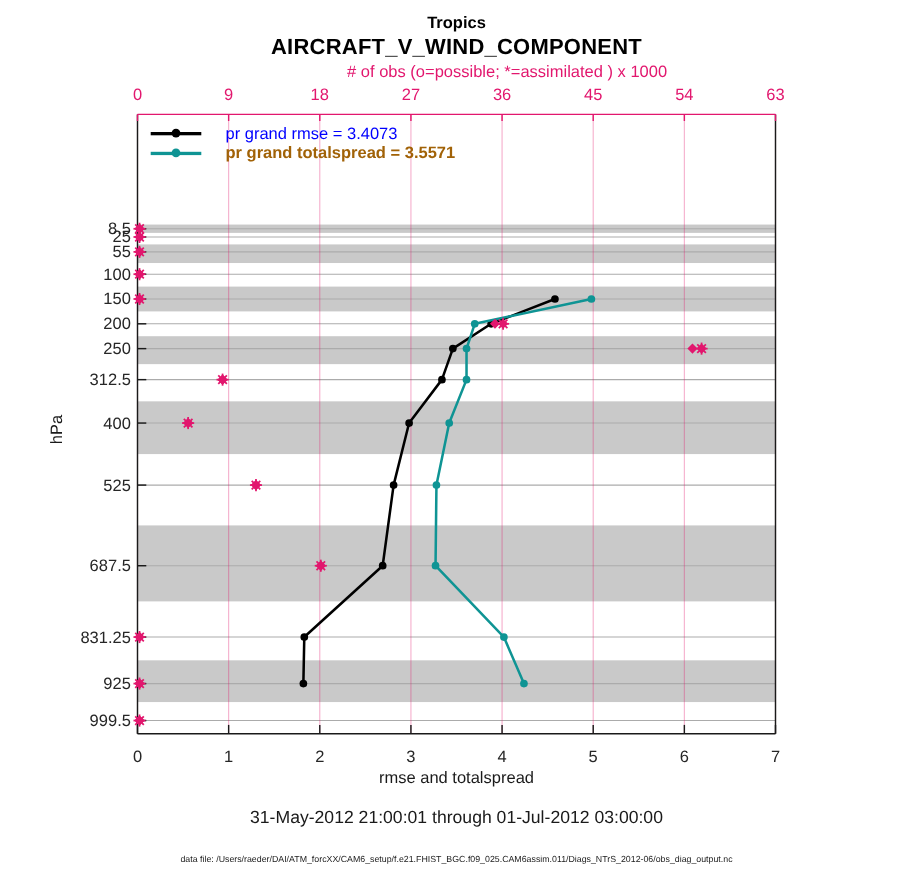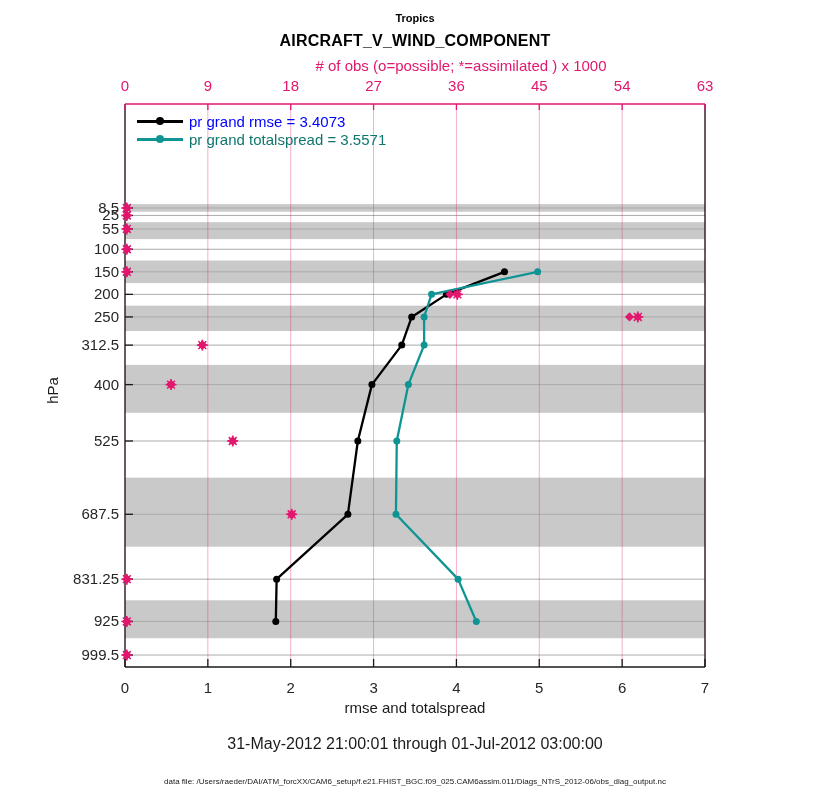--- a/index.html
+++ b/index.html
@@ -1,29 +1,29 @@
 <!DOCTYPE html>
 <html><head>
 <meta charset="utf-8">
 <style>
   html,body{margin:0;padding:0;background:#ffffff;}
   .canvas{position:relative;width:830px;height:800px;background:#ffffff;overflow:hidden;
           font-family:"Liberation Sans", sans-serif;}
   .ctext{position:absolute;left:0;width:830px;text-align:center;color:#000;}
-  .title{top:12px;font-size:11px;font-weight:bold;}
-  .subtitle{top:32px;font-size:16px;font-weight:bold;letter-spacing:0.2px;}
+  .title{top:12px;font-size:15px;font-weight:bold;}
+  .subtitle{top:32px;font-size:20px;font-weight:bold;letter-spacing:0.2px;}
   .obs-label{top:57px;font-size:15px;padding-left:46px;}
   .xlab{top:699px;font-size:15px;color:#1a1a1a;text-align:center;}
   .daterange{top:719px;font-size:16px;color:#1a1a1a;margin-top:16px;}
   .datafile{top:777px;font-size:8px;color:#1a1a1a;}
   .ylab{position:absolute;left:30px;top:382px;width:44px;text-align:center;font-size:15px;color:#1a1a1a;
         transform:rotate(-90deg);}
   #plot{position:absolute;left:0;top:0;}
   .legend{position:absolute;left:137px;top:112px;}
-  .legend-row{display:flex;align-items:center;height:18px;}
+  .legend-row{display:flex;align-items:center;height:18px;gap:16px;}
   .legend-line{display:inline-block;width:46px;height:11px;position:relative;margin-right:6px;}
   .legend-line .bar{position:absolute;left:0;right:0;top:4.5px;height:2.5px;background:currentColor;}
   .legend-line .dot{position:absolute;left:19px;top:1.5px;width:8px;height:8px;border-radius:50%;background:currentColor;}
   .legend-text{font-size:15px;white-space:nowrap;}
 </style>
 </head>
 <body>
 
 <div class="canvas">
   <svg id="plot" width="830" height="800">
@@ -237,21 +237,21 @@
           <span class="bar"></span>
           <span class="dot"></span>
         </span>
       <span class="legend-text" style="color: rgb(0, 0, 255);">pr grand rmse = 3.4073</span>
     </div>
     <div class="legend-row">
       <span class="legend-line" id="lg1" style="color: rgb(15, 148, 148);">
           <span class="bar"></span>
           <span class="dot"></span>
         </span>
-      <span class="legend-text" style="color: #0f766e;">pr grand totalspread = 3.5571</span>
+      <span class="legend-text" style="color: #a16207; font-weight: bold;">pr grand totalspread = 3.5571</span>
     </div>
   </div>
 
   <div class="ylab">hPa</div>
   <div class="ctext xlab">rmse and totalspread</div>
   <div class="ctext daterange">31-May-2012 21:00:01 through 01-Jul-2012 03:00:00</div>
   <div class="ctext datafile">data file: /Users/raeder/DAI/ATM_forcXX/CAM6_setup/f.e21.FHIST_BGC.f09_025.CAM6assim.011/Diags_NTrS_2012-06/obs_diag_output.nc</div>
 </div>
 
 </body></html>

